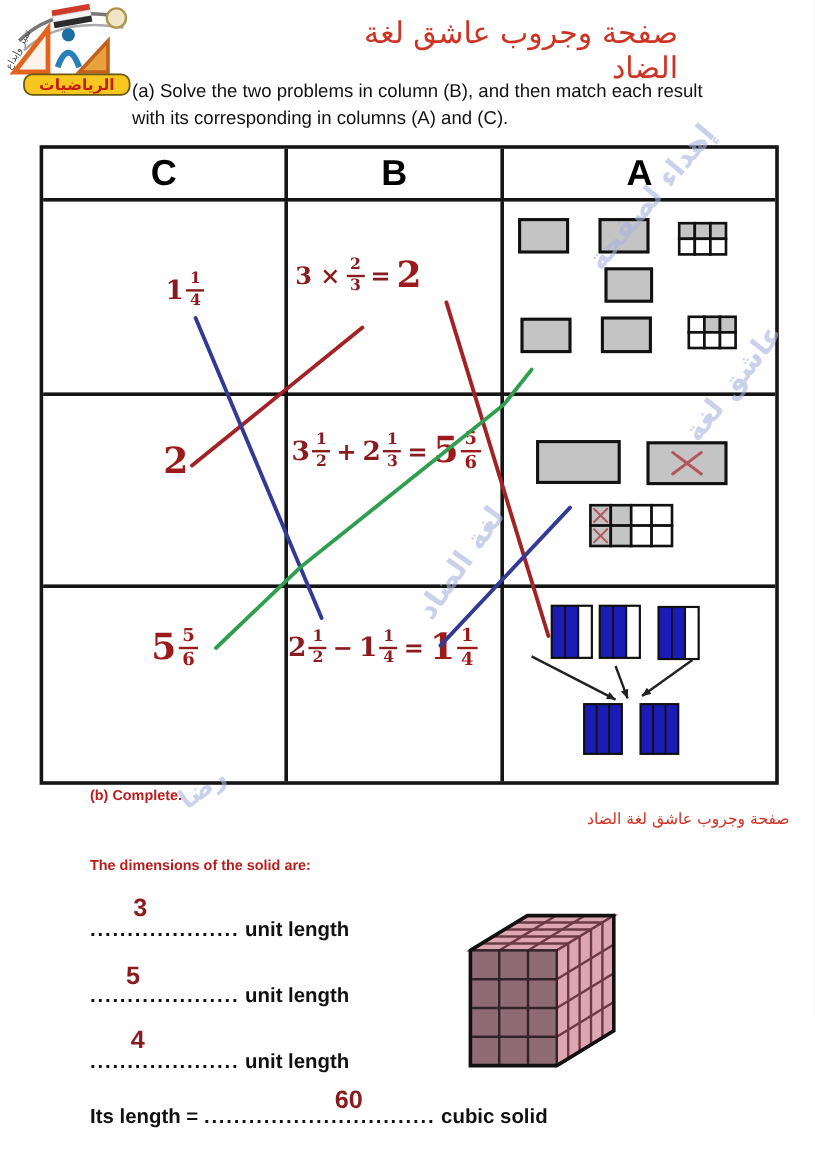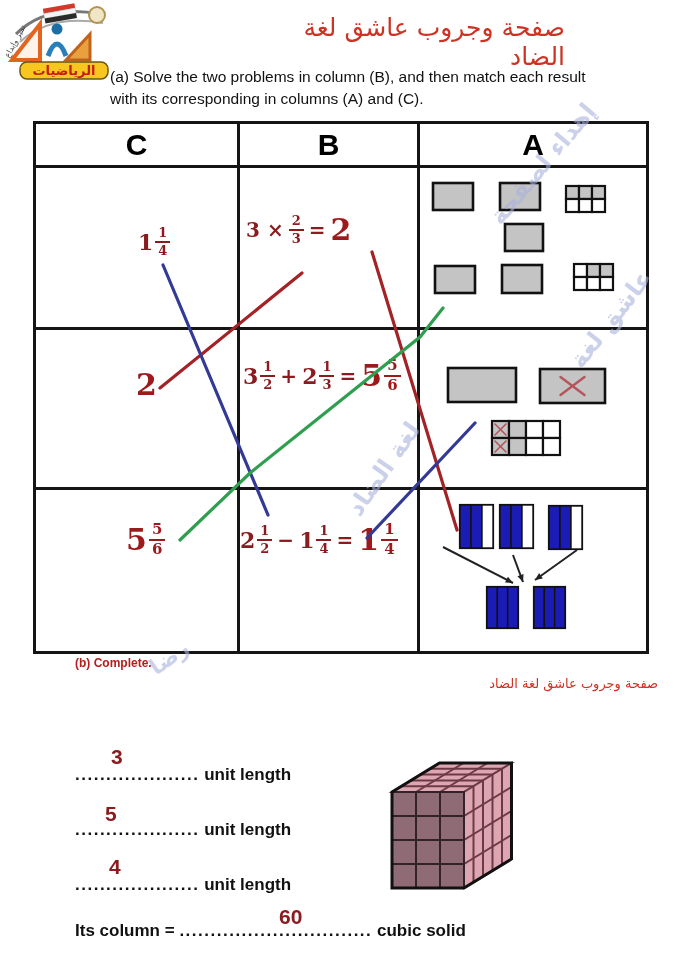--- a/index.html
+++ b/index.html
@@ -256,32 +256,33 @@
       <line x1="416" y1="792" x2="416" y2="888" stroke="#32222a" stroke-width="2"></line>
       <line x1="440" y1="792" x2="440" y2="888" stroke="#32222a" stroke-width="2"></line>
       <line x1="392" y1="816" x2="464" y2="816" stroke="#32222a" stroke-width="2"></line>
       <line x1="392" y1="840" x2="464" y2="840" stroke="#32222a" stroke-width="2"></line>
       <line x1="392" y1="864" x2="464" y2="864" stroke="#32222a" stroke-width="2"></line>
       <polygon points="392,792 439.5,763 511.5,763 511.5,859 464,888 392,888" fill="none" stroke="#111" stroke-width="3"></polygon>
     </svg>
 
   <div class="abs bold17" style="left:75px;top:656px">(b) Complete.</div>
   <div class="abs arabic-note" style="left:448px;top:676px">صفحة وجروب عاشق لغة الضاد</div>
+  <div class="abs bold17" style="left:75px;top:714px">The dimensions of the solid are:</div>
 
   <div class="blank-row" style="left:75px;top:765px">
     <span class="answer" style="left:36px;top:-20px">3</span><span class="dots">....................</span> <span>unit length</span>
   </div>
   <div class="blank-row" style="left:75px;top:820px">
     <span class="answer" style="left:30px;top:-18px">5</span><span class="dots">....................</span> <span>unit length</span>
   </div>
   <div class="blank-row" style="left:75px;top:875px">
     <span class="answer" style="left:34px;top:-20px">4</span><span class="dots">....................</span> <span>unit length</span>
   </div>
   <div class="blank-row" style="left:75px;top:921px">
-    <span>Its column = </span><span class="dots">...............................</span><span class="answer" style="left:204px;top:-16px">60</span><span> cubic solid</span>
+    <span>Its length = </span><span class="dots">...............................</span><span class="answer" style="left:204px;top:-16px">60</span><span> cubic solid</span>
   </div>
 
   <div id="wm-layer">
       <span class="wm" style="left: 468px; top: 150px; font-size: 24px; transform: rotate(-50deg);">إهداء لصفحة</span>
       <span class="wm" style="left: 553px; top: 305px; font-size: 24px; transform: rotate(-52deg);">عاشق لغة</span>
       <span class="wm" style="left: 330px; top: 455px; font-size: 24px; transform: rotate(-55deg);">لغة الضاد</span>
       <span class="wm" style="left: 148px; top: 645px; font-size: 22px; transform: rotate(-35deg);">رضا</span>
     </div>
 </div>
 

